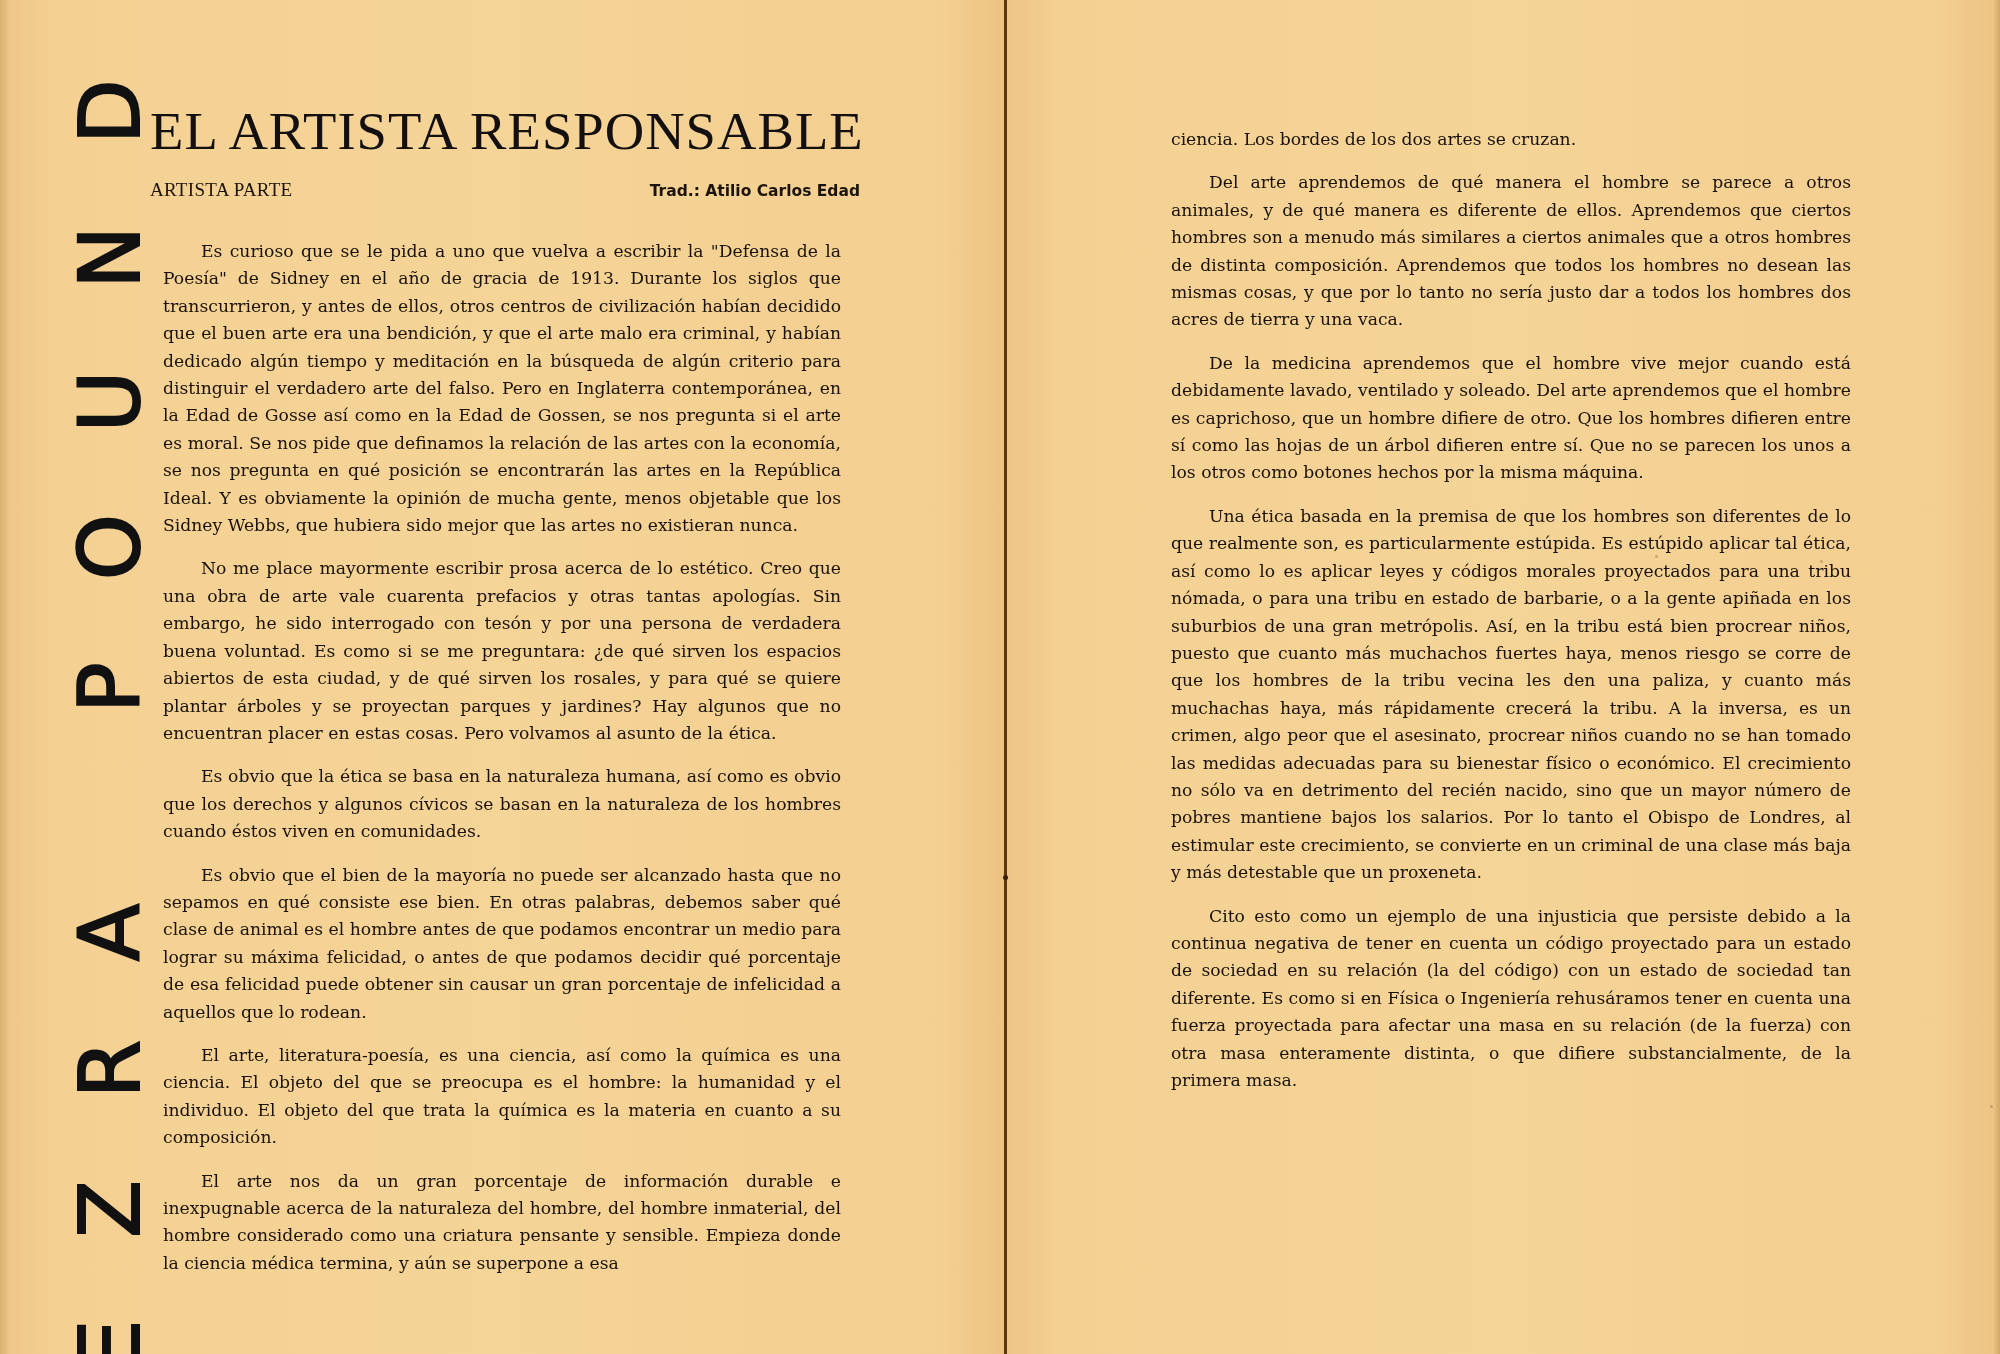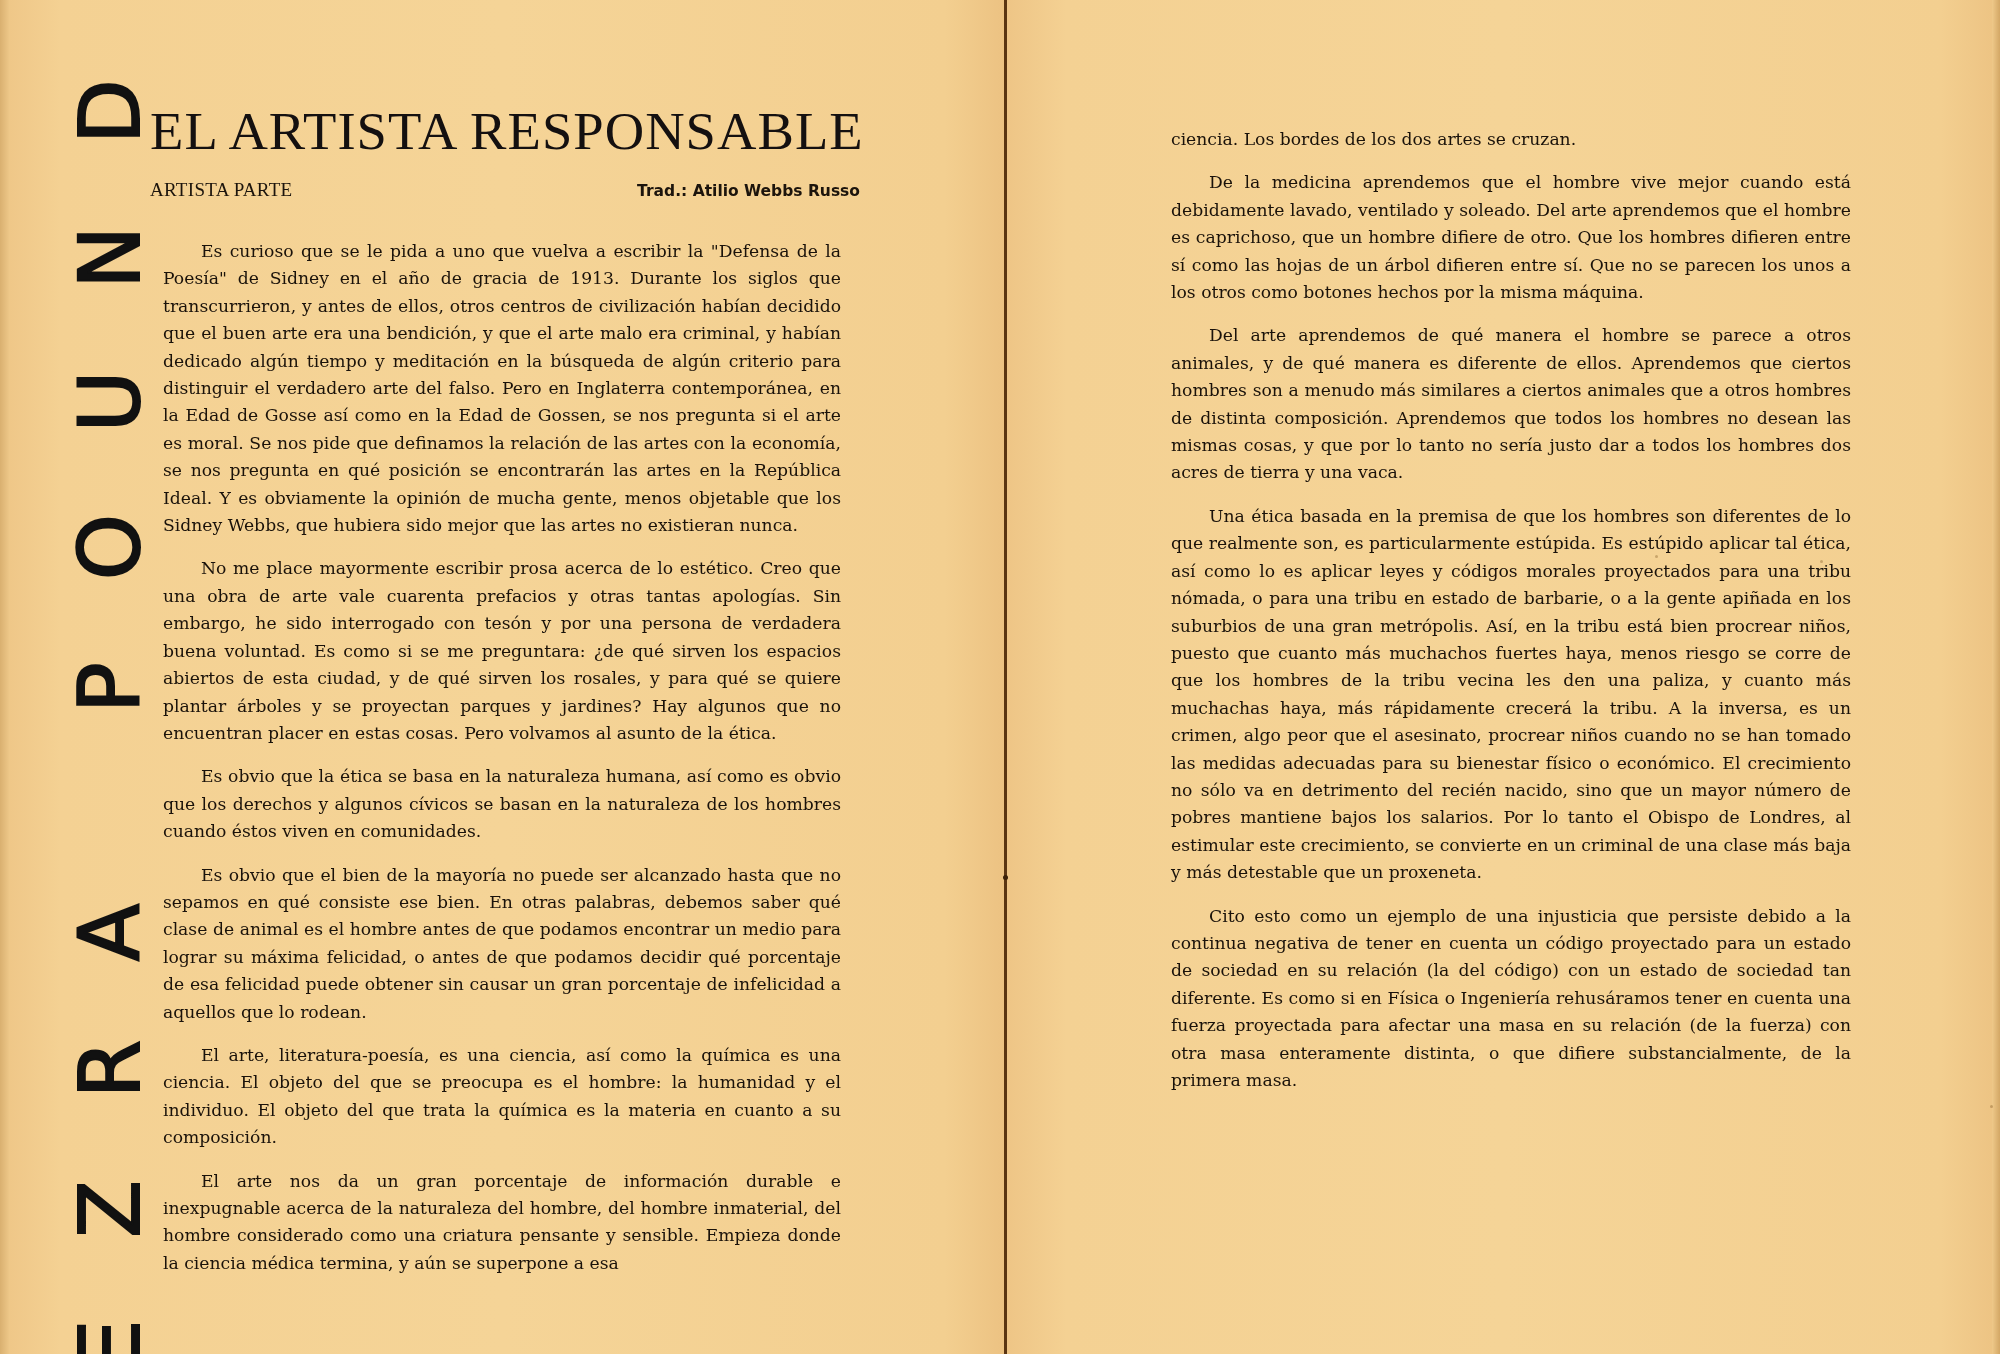--- a/index.html
+++ b/index.html
@@ -73,40 +73,40 @@
 <body>
 
 <div class="spread">
   <div class="page left">
     <div class="author-vertical">
       <span>EZRA POUND</span>
     </div>
     <h1 class="title">EL ARTISTA RESPONSABLE</h1>
     <div class="subtitle-row">
       <span class="subtitle">ARTISTA PARTE</span>
-      <span class="translator">Trad.: Atilio Webbs Russo</span>
+      <span class="translator">Trad.: Atilio Carlos Edad</span>
     </div>
     <div class="body-text left-body">
       <p>Es curioso que se le pida a uno que vuelva a escribir la "Defensa de la Poesía" de Sidney en el año de gracia de 1913. Durante los siglos que transcurrieron, y antes de ellos, otros centros de civilización habían decidido que el buen arte era una bendición, y que el arte malo era criminal, y habían dedicado algún tiempo y meditación en la búsqueda de algún criterio para distinguir el verdadero arte del falso. Pero en Inglaterra contemporánea, en la Edad de Gosse así como en la Edad de Gossen, se nos pregunta si el arte es moral. Se nos pide que definamos la relación de las artes con la economía, se nos pregunta en qué posición se encontrarán las artes en la República Ideal. Y es obviamente la opinión de mucha gente, menos objetable que los Sidney Webbs, que hubiera sido mejor que las artes no existieran nunca.</p>
       <p>No me place mayormente escribir prosa acerca de lo estético. Creo que una obra de arte vale cuarenta prefacios y otras tantas apologías. Sin embargo, he sido interrogado con tesón y por una persona de verdadera buena voluntad. Es como si se me preguntara: ¿de qué sirven los espacios abiertos de esta ciudad, y de qué sirven los rosales, y para qué se quiere plantar árboles y se proyectan parques y jardines? Hay algunos que no encuentran placer en estas cosas. Pero volvamos al asunto de la ética.</p>
       <p>Es obvio que la ética se basa en la naturaleza humana, así como es obvio que los derechos y algunos cívicos se basan en la naturaleza de los hombres cuando éstos viven en comunidades.</p>
       <p>Es obvio que el bien de la mayoría no puede ser alcanzado hasta que no sepamos en qué consiste ese bien. En otras palabras, debemos saber qué clase de animal es el hombre antes de que podamos encontrar un medio para lograr su máxima felicidad, o antes de que podamos decidir qué porcentaje de esa felicidad puede obtener sin causar un gran porcentaje de infelicidad a aquellos que lo rodean.</p>
       <p>El arte, literatura-poesía, es una ciencia, así como la química es una ciencia. El objeto del que se preocupa es el hombre: la humanidad y el individuo. El objeto del que trata la química es la materia en cuanto a su composición.</p>
       <p>El arte nos da un gran porcentaje de información durable e inexpugnable acerca de la naturaleza del hombre, del hombre inmaterial, del hombre considerado como una criatura pensante y sensible. Empieza donde la ciencia médica termina, y aún se superpone a esa</p>
     </div>
   </div>
 
   <div class="gutter"></div>
 
   <div class="page right">
   </div>
   <div class="body-text right-body">
     <p class="cont">ciencia. Los bordes de los dos artes se cruzan.</p>
+    <p>Del arte aprendemos de qué manera el hombre se parece a otros animales, y de qué manera es diferente de ellos. Aprendemos que ciertos hombres son a menudo más similares a ciertos animales que a otros hombres de distinta composición. Aprendemos que todos los hombres no desean las mismas cosas, y que por lo tanto no sería justo dar a todos los hombres dos acres de tierra y una vaca.</p>
     <p>De la medicina aprendemos que el hombre vive mejor cuando está debidamente lavado, ventilado y soleado. Del arte aprendemos que el hombre es caprichoso, que un hombre difiere de otro. Que los hombres difieren entre sí como las hojas de un árbol difieren entre sí. Que no se parecen los unos a los otros como botones hechos por la misma máquina.</p>
-    <p>Del arte aprendemos de qué manera el hombre se parece a otros animales, y de qué manera es diferente de ellos. Aprendemos que ciertos hombres son a menudo más similares a ciertos animales que a otros hombres de distinta composición. Aprendemos que todos los hombres no desean las mismas cosas, y que por lo tanto no sería justo dar a todos los hombres dos acres de tierra y una vaca.</p>
     <p>Una ética basada en la premisa de que los hombres son diferentes de lo que realmente son, es particularmente estúpida. Es estúpido aplicar tal ética, así como lo es aplicar leyes y códigos morales proyectados para una tribu nómada, o para una tribu en estado de barbarie, o a la gente apiñada en los suburbios de una gran metrópolis. Así, en la tribu está bien procrear niños, puesto que cuanto más muchachos fuertes haya, menos riesgo se corre de que los hombres de la tribu vecina les den una paliza, y cuanto más muchachas haya, más rápidamente crecerá la tribu. A la inversa, es un crimen, algo peor que el asesinato, procrear niños cuando no se han tomado las medidas adecuadas para su bienestar físico o económico. El crecimiento no sólo va en detrimento del recién nacido, sino que un mayor número de pobres mantiene bajos los salarios. Por lo tanto el Obispo de Londres, al estimular este crecimiento, se convierte en un criminal de una clase más baja y más detestable que un proxeneta.</p>
     <p>Cito esto como un ejemplo de una injusticia que persiste debido a la continua negativa de tener en cuenta un código proyectado para un estado de sociedad en su relación (la del código) con un estado de sociedad tan diferente. Es como si en Física o Ingeniería rehusáramos tener en cuenta una fuerza proyectada para afectar una masa en su relación (de la fuerza) con otra masa enteramente distinta, o que difiere substancialmente, de la primera masa.</p>
   </div>
 
   <div class="speck" style="left:1655px;top:555px"></div>
   <div class="speck" style="left:1820px;top:560px"></div>
   <div class="speck" style="left:1990px;top:1105px"></div>
   <div class="speck" style="left:1003px;top:875px;background:#3a2008;width:5px;height:5px"></div>
 </div>
 

